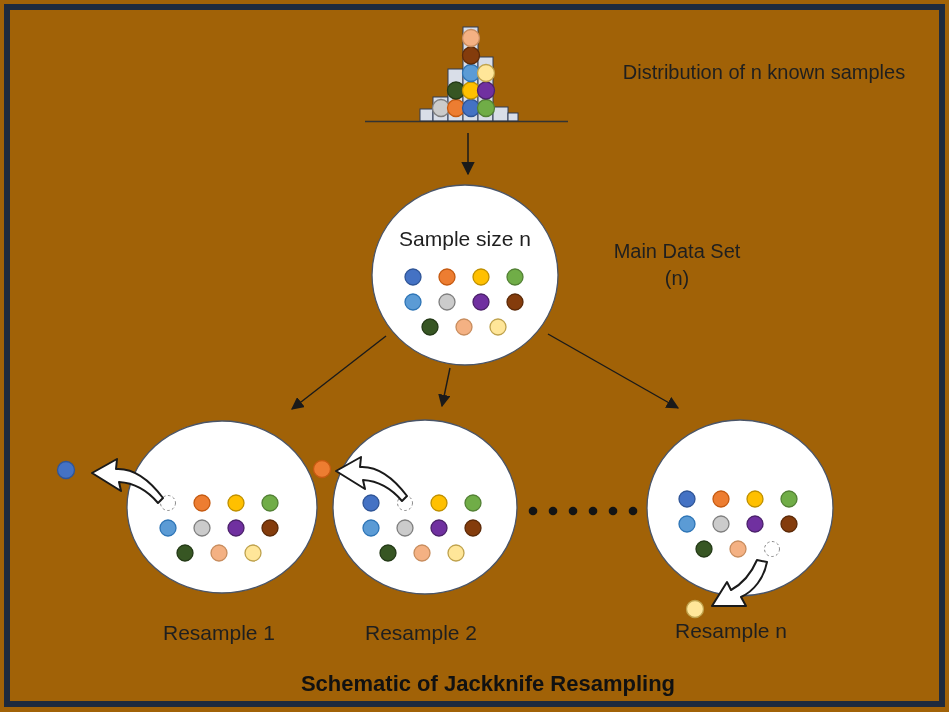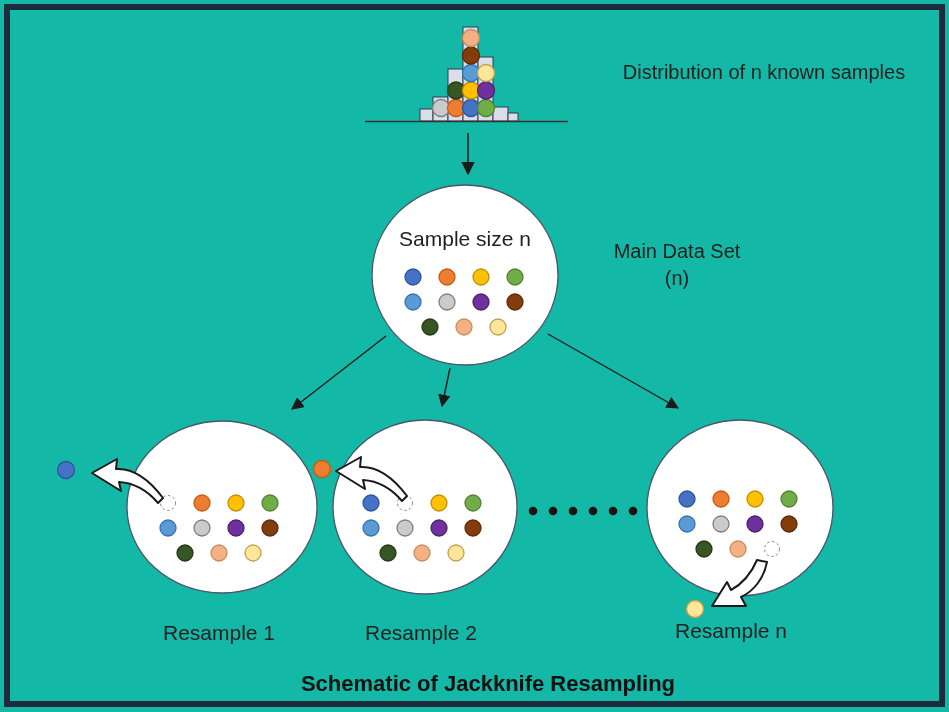--- a/index.html
+++ b/index.html
@@ -1,16 +1,16 @@
 <!DOCTYPE html>
 <html><head>
 <meta charset="utf-8">
 <style>
   html,body{margin:0;padding:0;background:#ffffff;}
-  .canvas-wrap{position:relative;width:949px;height:712px;background:#14b8a6;overflow:hidden;}
+  .canvas-wrap{position:relative;width:949px;height:712px;background:#a16207;overflow:hidden;}
   svg{position:absolute;left:0;top:0;}
   text{font-family:"Liberation Sans", sans-serif;fill:#1f1f1f;}
   .lbl{font-size:21px;}
   .lbl-small{font-size:20px;}
   .title-text{font-size:22px;font-weight:700;fill:#111111;}
 </style>
 </head>
 <body>
 
 <div class="canvas-wrap">

